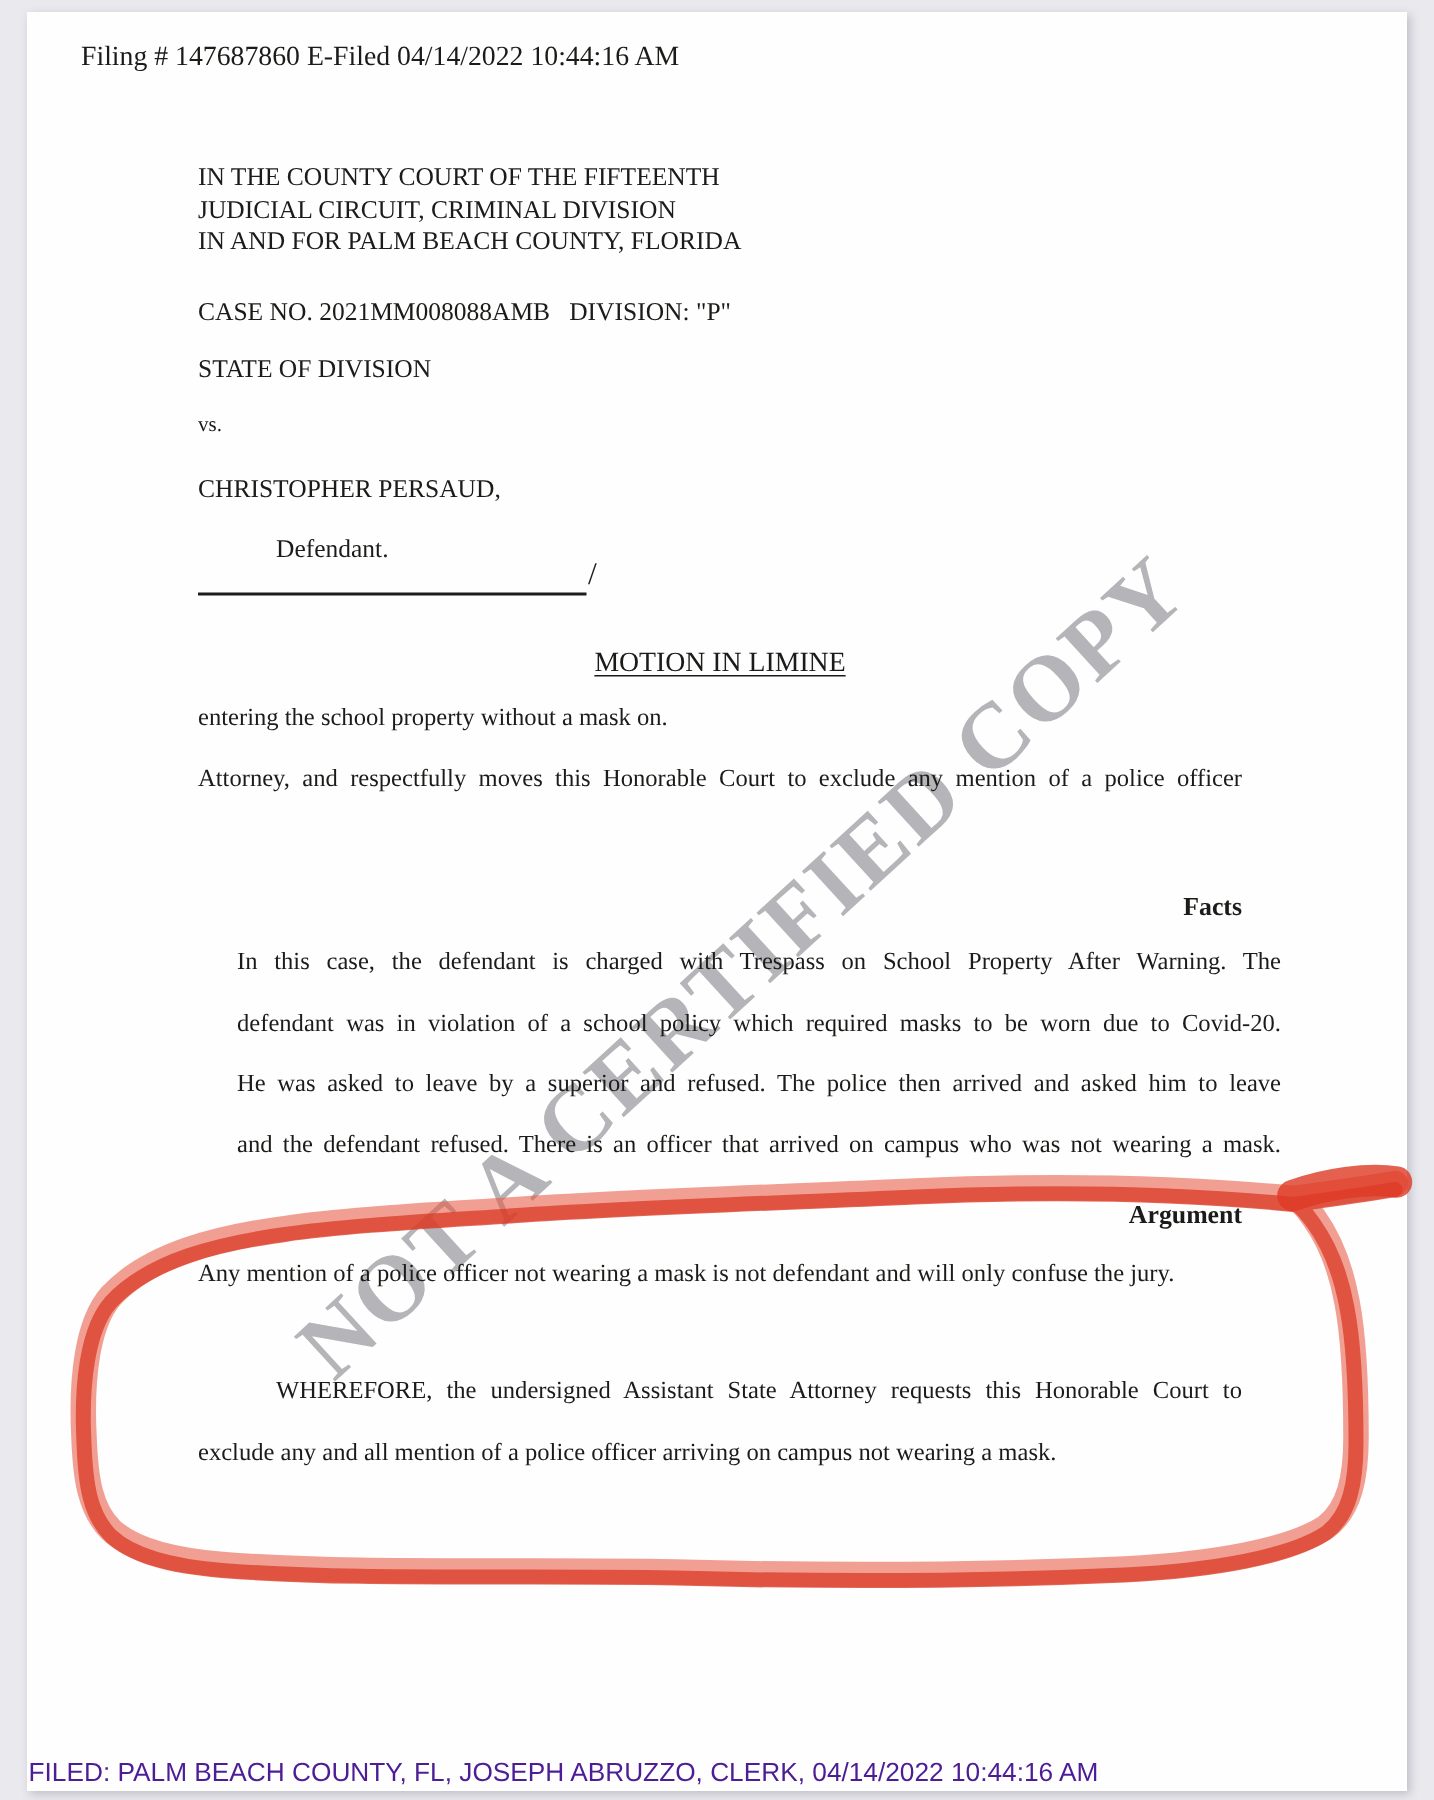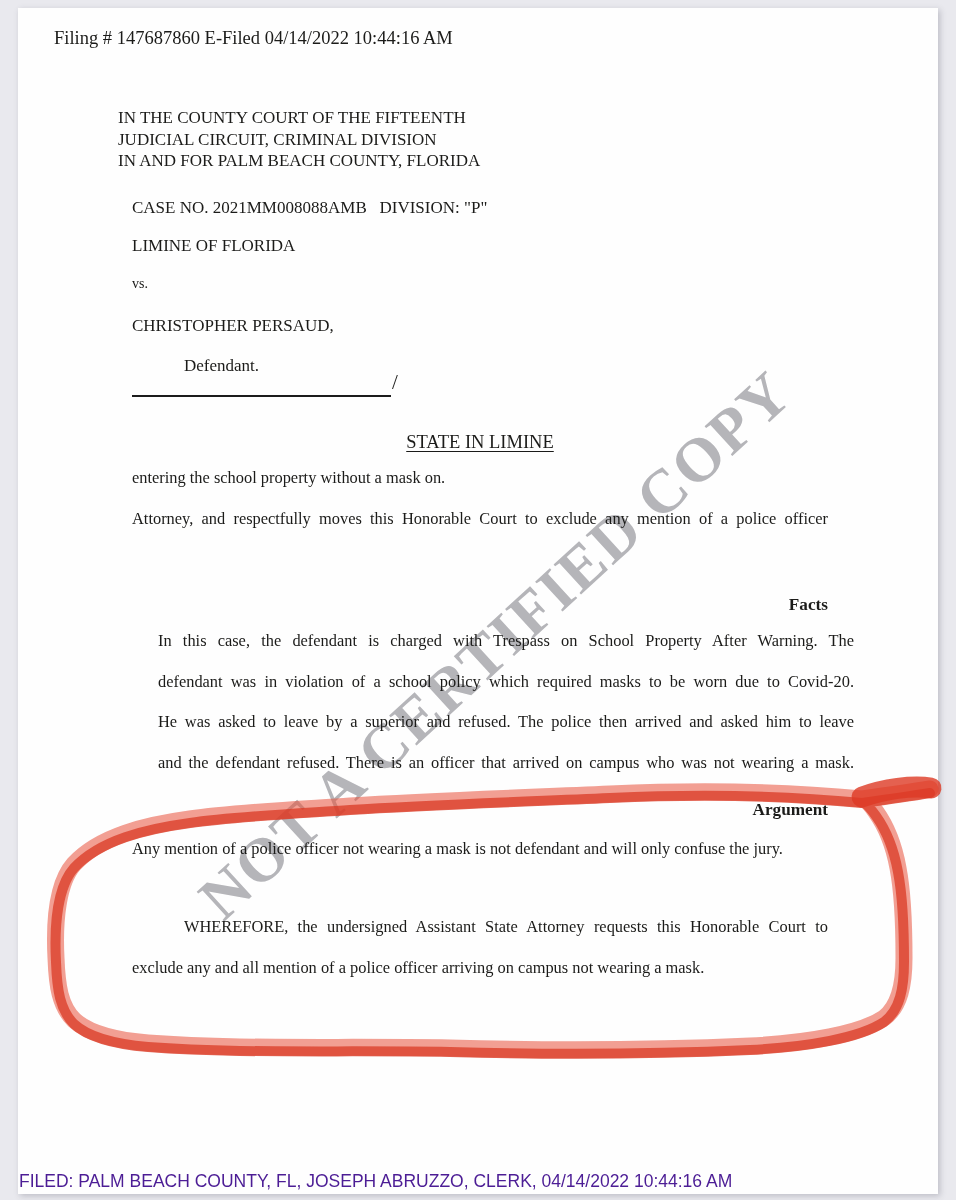--- a/index.html
+++ b/index.html
@@ -9,21 +9,21 @@
     font-family:"Liberation Serif", serif;
   }
   .viewer{position:absolute;inset:0;}
   .page{
     position:absolute;left:18px;top:8px;width:920px;height:1186px;
     background:#fefefe;
     box-shadow:2px 2px 6px rgba(60,60,80,0.25);
   }
   .blk{position:absolute;z-index:2;color:#1b1b19;}
   .efile{left:36px;top:20px;font-size:18.5px;}
-  .court{left:100px;top:99px;font-size:17px;line-height:21.5px;}
+  .court{left:114px;top:99px;font-size:17px;line-height:21.5px;}
   .case{left:114px;top:190px;font-size:17px;white-space:pre;}
   .plaintiff{left:114px;top:228px;font-size:17px;}
   .vs{left:114px;top:268px;font-size:14px;}
   .defname{left:114px;top:308px;font-size:17px;}
   .deflabel{left:166px;top:348px;font-size:17px;}
   .sigline{left:114px;top:379px;width:259px;height:8px;border-bottom:2px solid #1c1c1c;}
   .sigslash{left:374px;top:362px;font-size:21px;}
   .col{left:114px;width:696px;}
   .title{top:424px;text-align:center;font-size:18.5px;}
   .title span{text-decoration:underline;text-underline-offset:3px;}
@@ -61,33 +61,33 @@
     <div class="blk efile">Filing # 147687860 E-Filed 04/14/2022 10:44:16 AM</div>
 
     <div class="blk court">
       <div>IN THE COUNTY COURT OF THE FIFTEENTH</div>
       <div>JUDICIAL CIRCUIT, CRIMINAL DIVISION</div>
       <div>IN AND FOR PALM BEACH COUNTY, FLORIDA</div>
     </div>
 
     <div class="blk case">CASE NO. 2021MM008088AMB   DIVISION: "P"</div>
 
-    <div class="blk plaintiff">LIMINE OF FLORIDA</div>
+    <div class="blk plaintiff">STATE OF DIVISION</div>
 
     <div class="blk vs">vs.</div>
 
     <div class="blk defname">CHRISTOPHER PERSAUD,</div>
 
     <div class="blk deflabel">Defendant.</div>
 
     <div class="blk sigline"></div>
     <div class="blk sigslash">/</div>
 
     <div class="blk col title">
-      <span>STATE IN LIMINE</span>
+      <span>MOTION IN LIMINE</span>
     </div>
 
     <div class="blk col para p1">
       <span class="line last">entering the school property without a mask on.</span>
       <span class="line">Attorney, and respectfully moves this Honorable Court to exclude any mention of a police officer</span>
     </div>
 
     <div class="blk col heading facts-h">Facts</div>
 
     <div class="blk col para p2">

